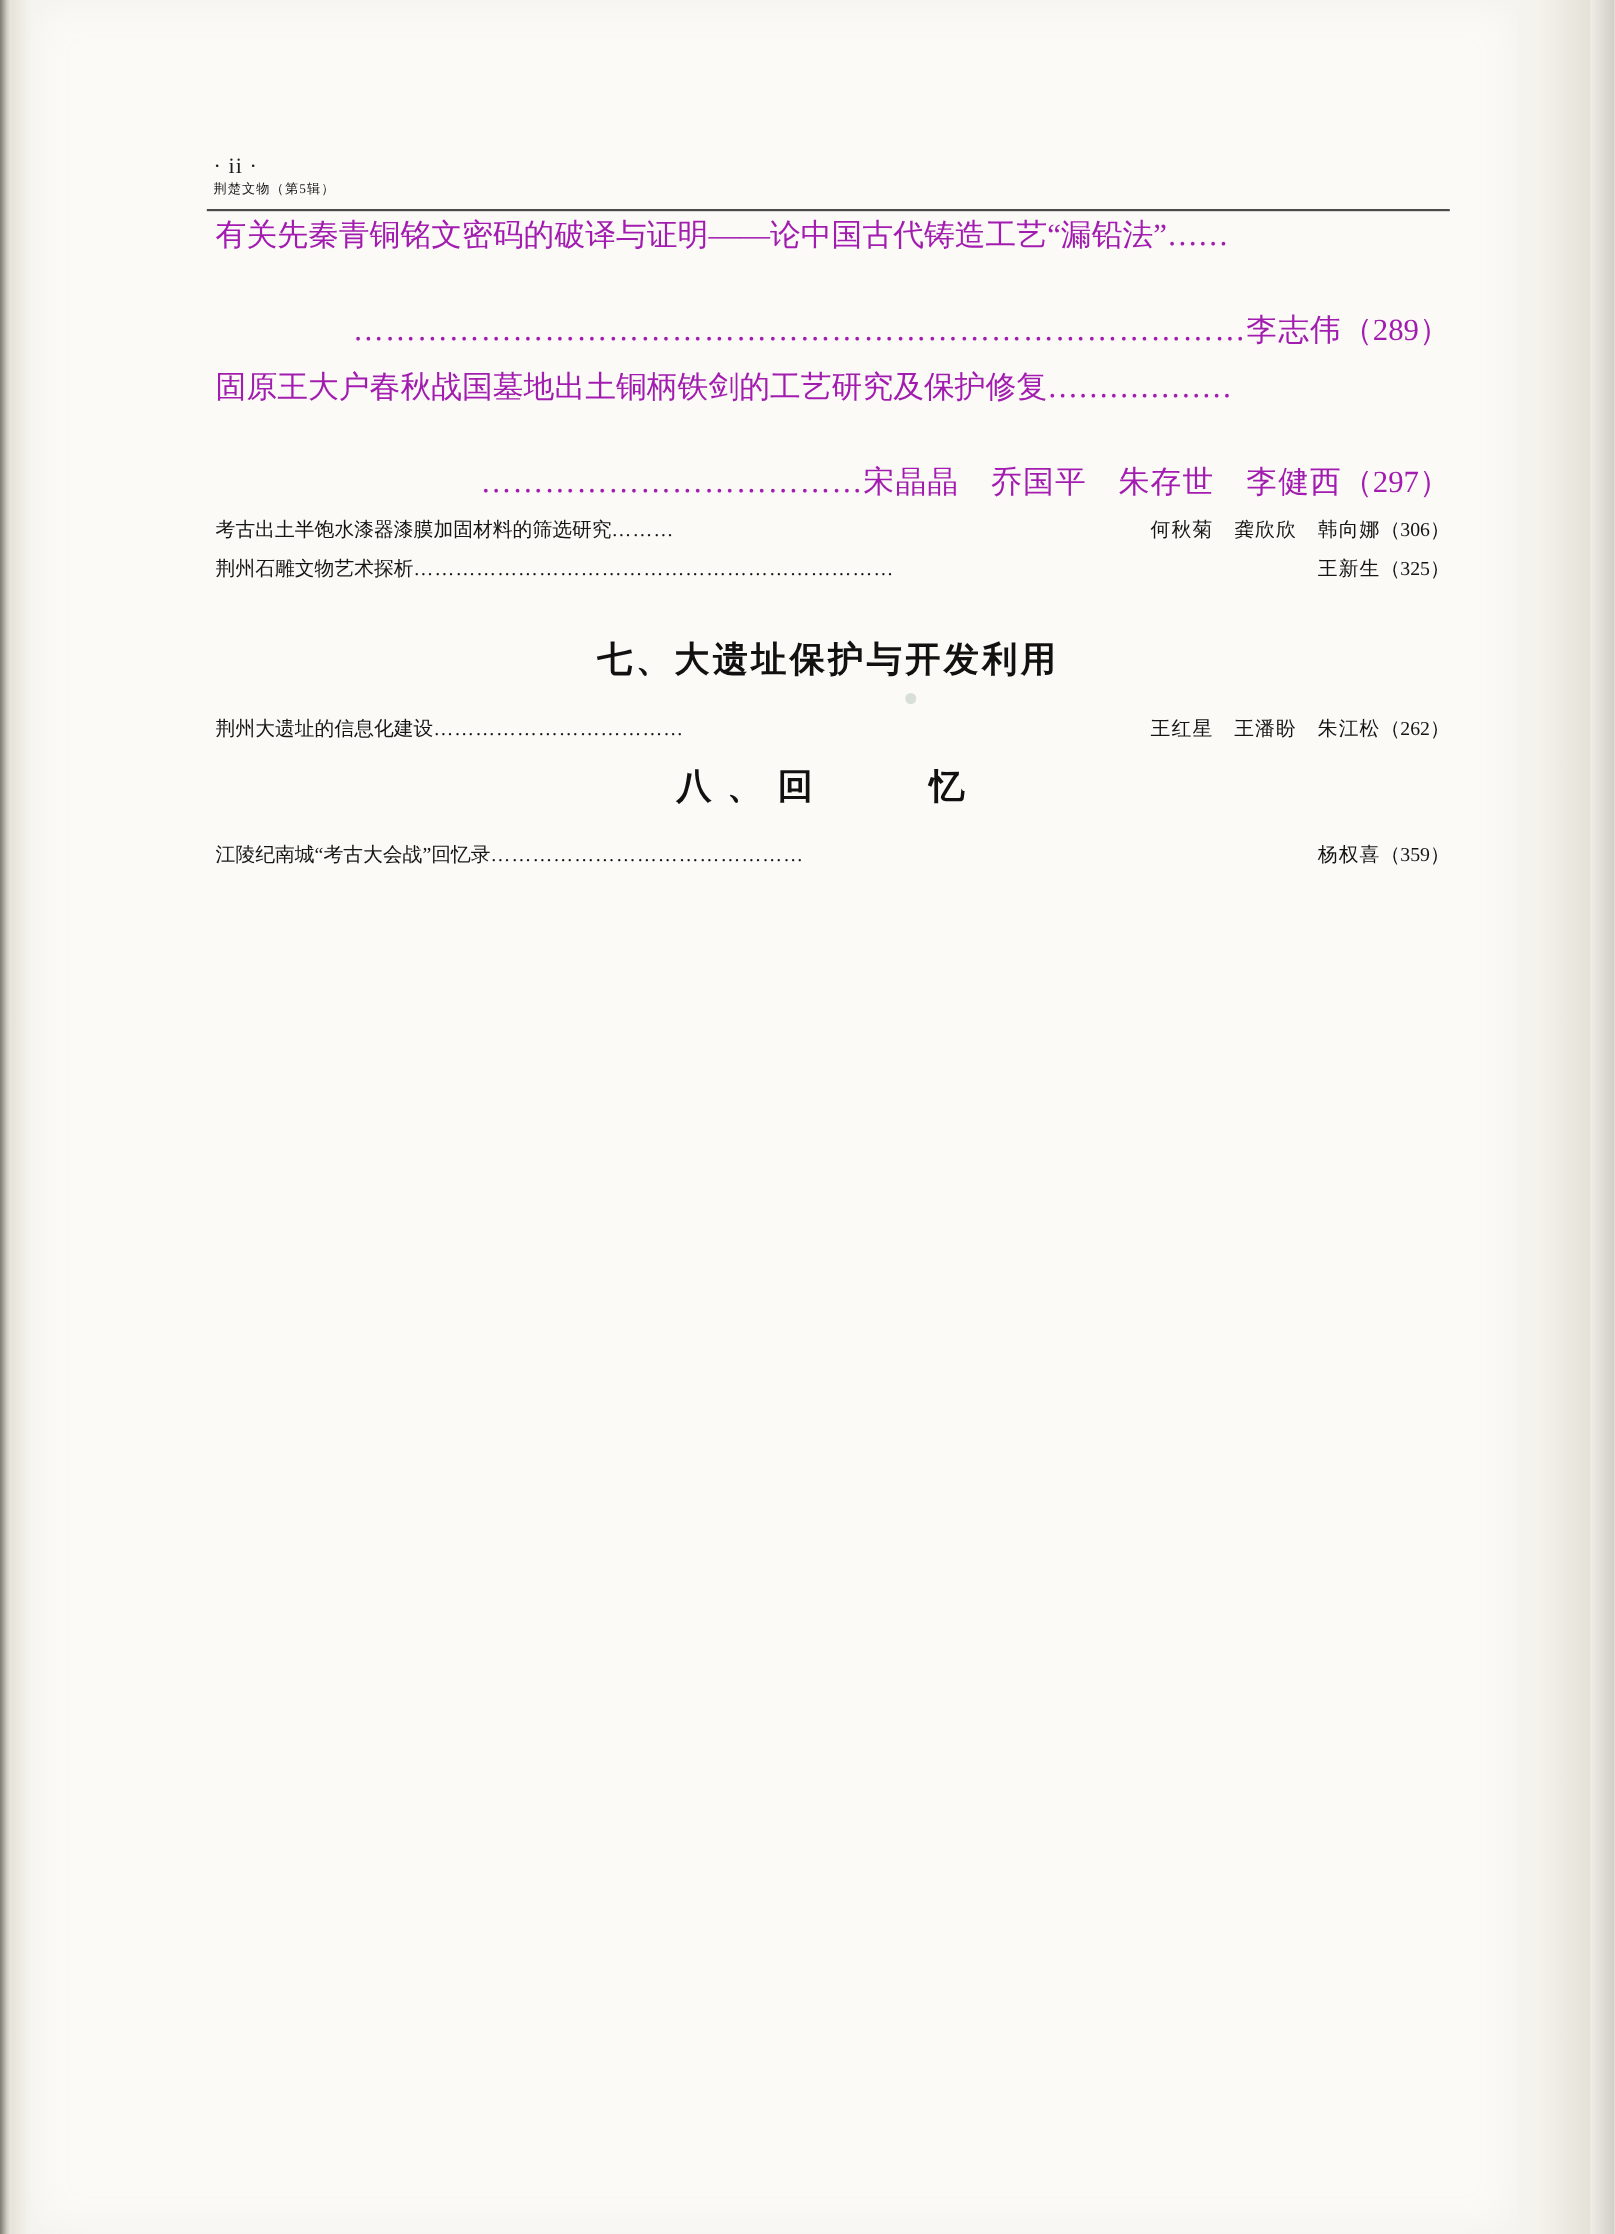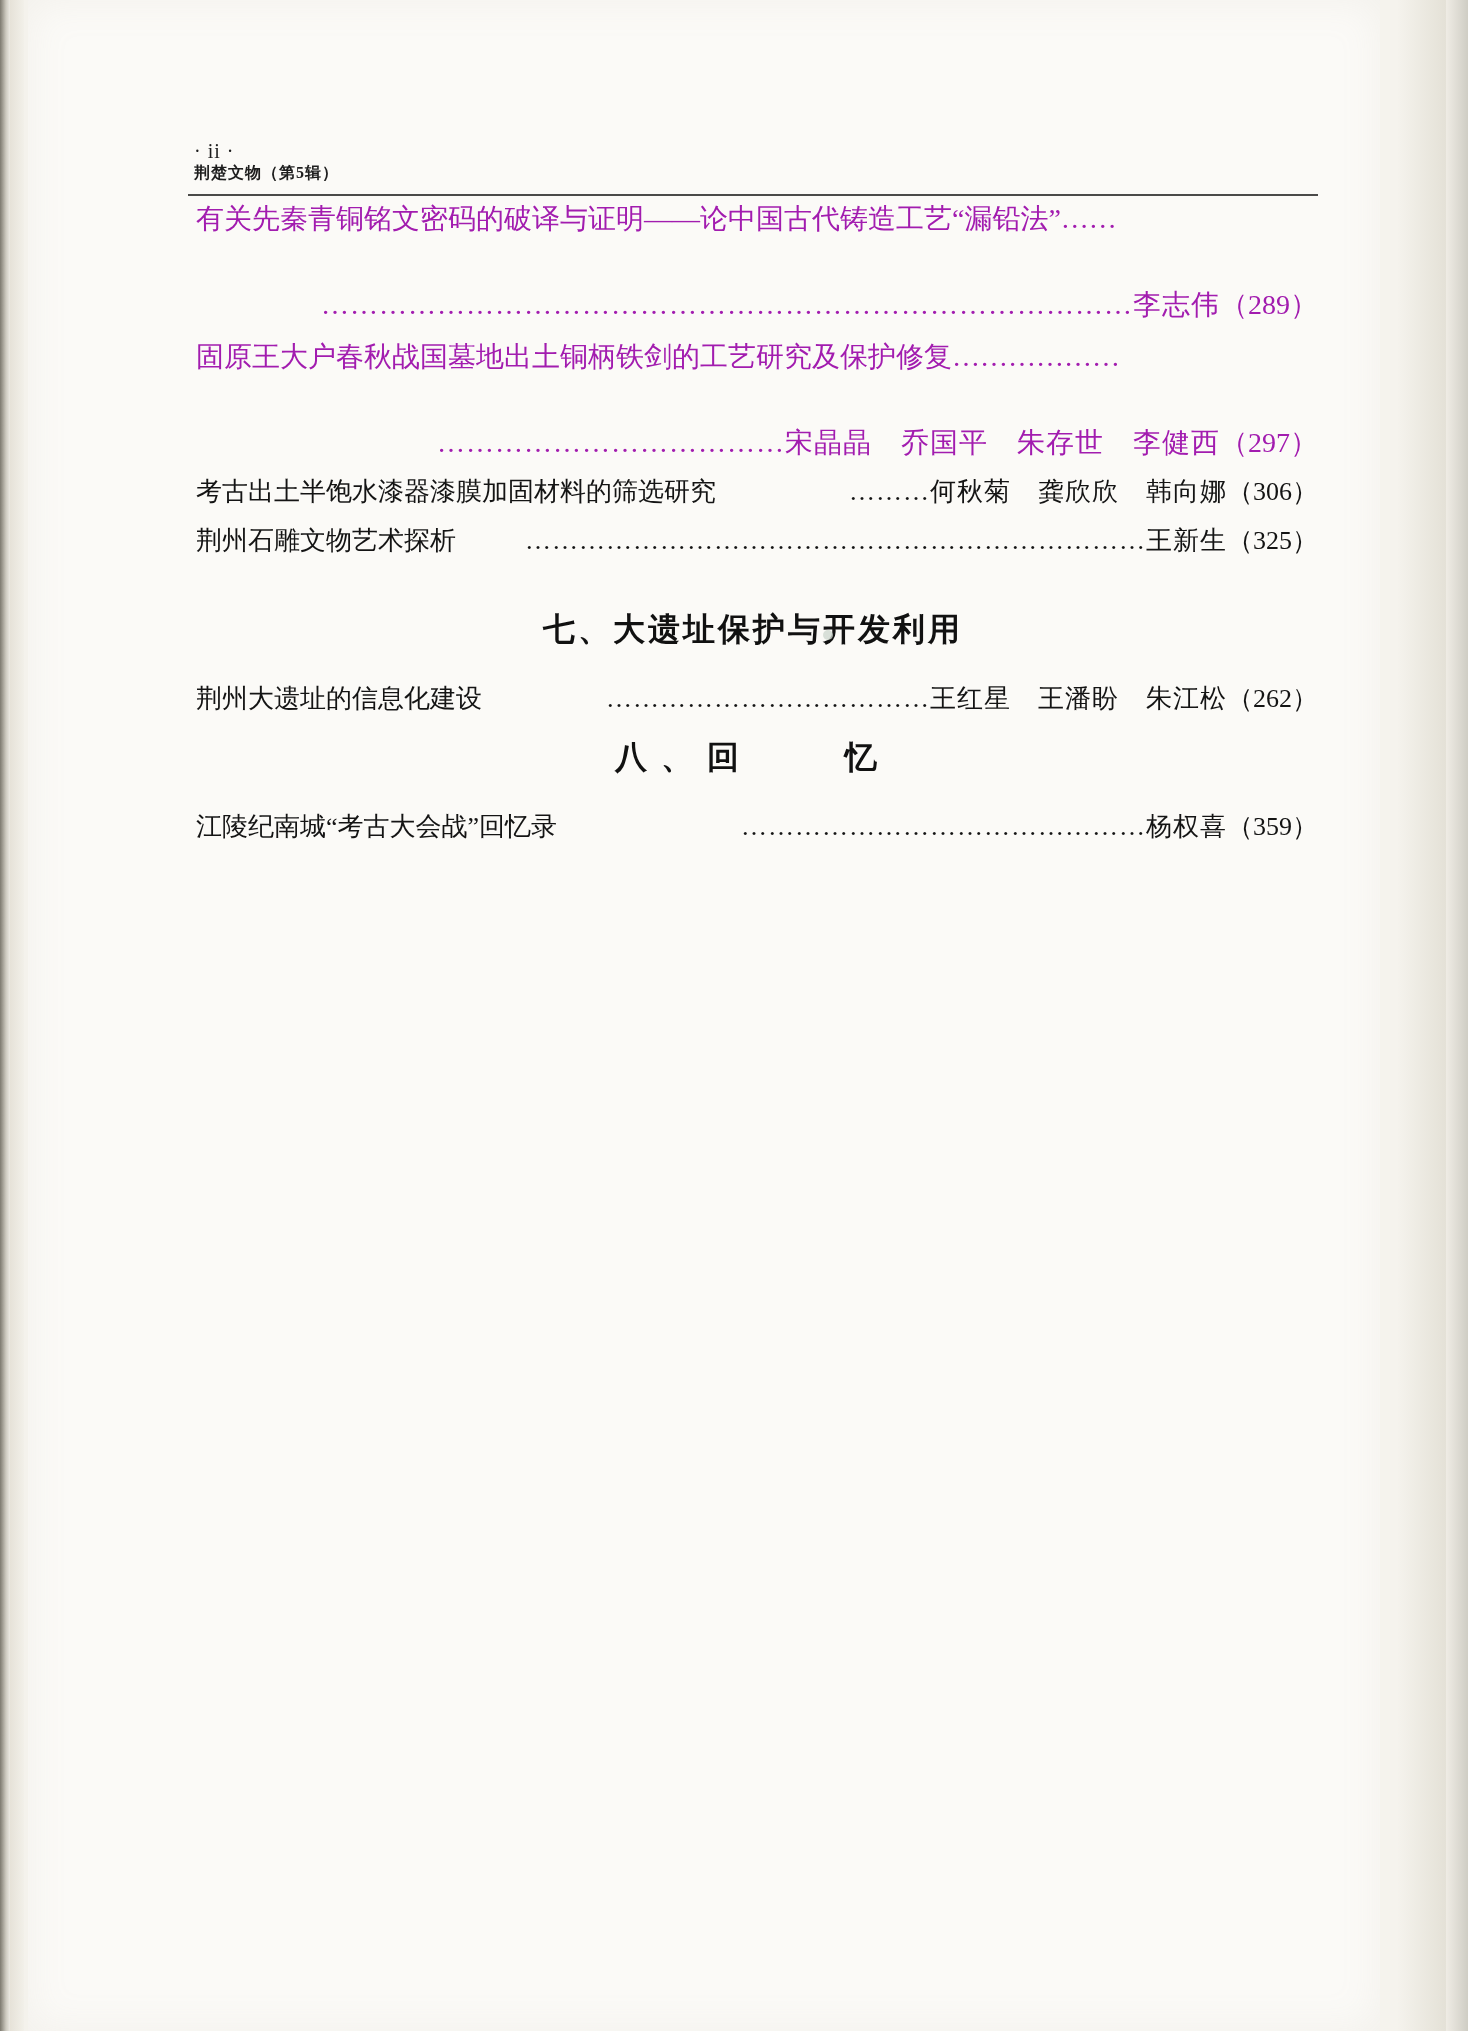--- a/index.html
+++ b/index.html
@@ -75,22 +75,21 @@
     padding-left: 6px;
     flex-direction: column;
   }
   .runhead .folio {
     font-family: "Liberation Serif", serif;
     font-size: 20px;
     margin-right: 44px;
     white-space: pre;
   }
   .runhead .booktitle {
-    font-size: 16px;
-    font-weight: bold;
+    font-size: 12px;
   }
   .rule {
     margin-top: 10px;
     height: 2px;
     background: #2a2a2a;
     width: 1130px;
     opacity: 0.85;
   }
 
   
@@ -133,27 +132,26 @@
   }
   .page-no {
     font-family: "Liberation Serif", serif;
     letter-spacing: 0px;
   }
 
   
   .entry-row {
     display: flex;
     align-items: baseline;
-    font-size: 26px;
+    font-size: 18px;
     color: #141414;
     line-height: 1.62;
     padding-left: 8px;
     margin-bottom: 6px;
     white-space: nowrap;
-    text-align: right;
   }
   .entry-row .title { flex: 0 0 auto; }
   .entry-row .dots {
     flex: 1 1 auto;
     overflow: hidden;
     white-space: nowrap;
     letter-spacing: 1px;
   }
   .entry-row .tail { flex: 0 0 auto; }
 

